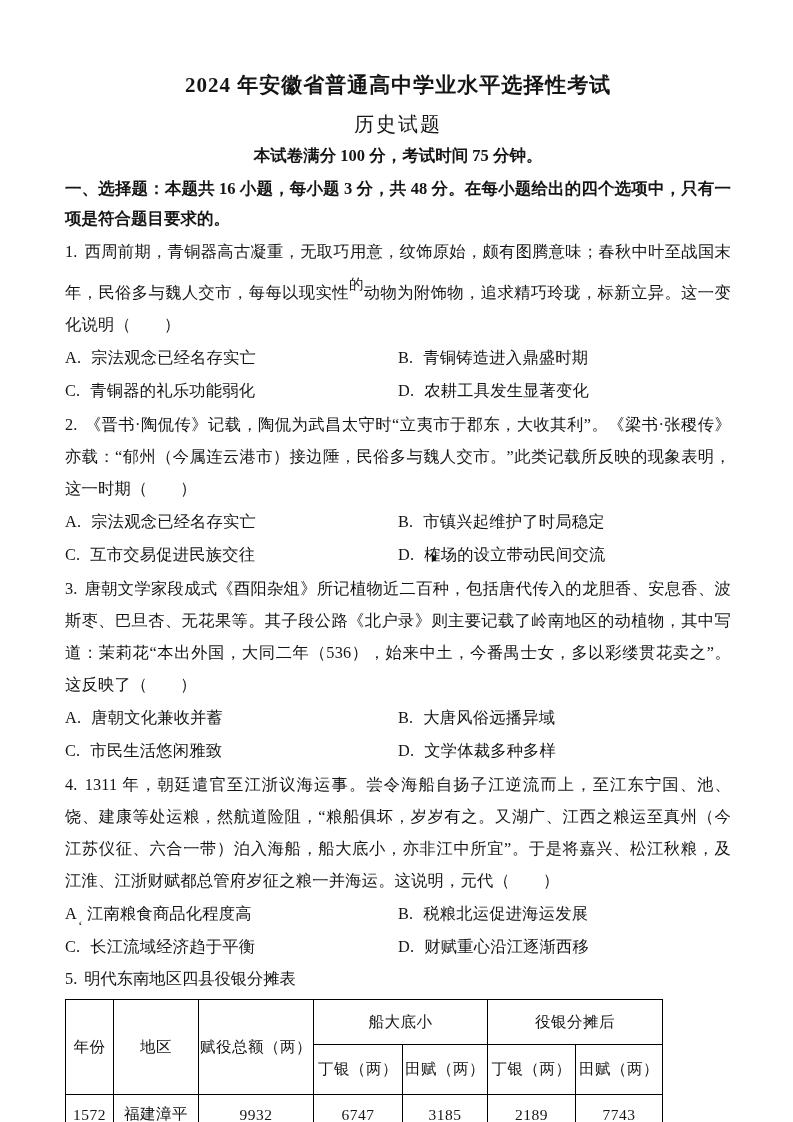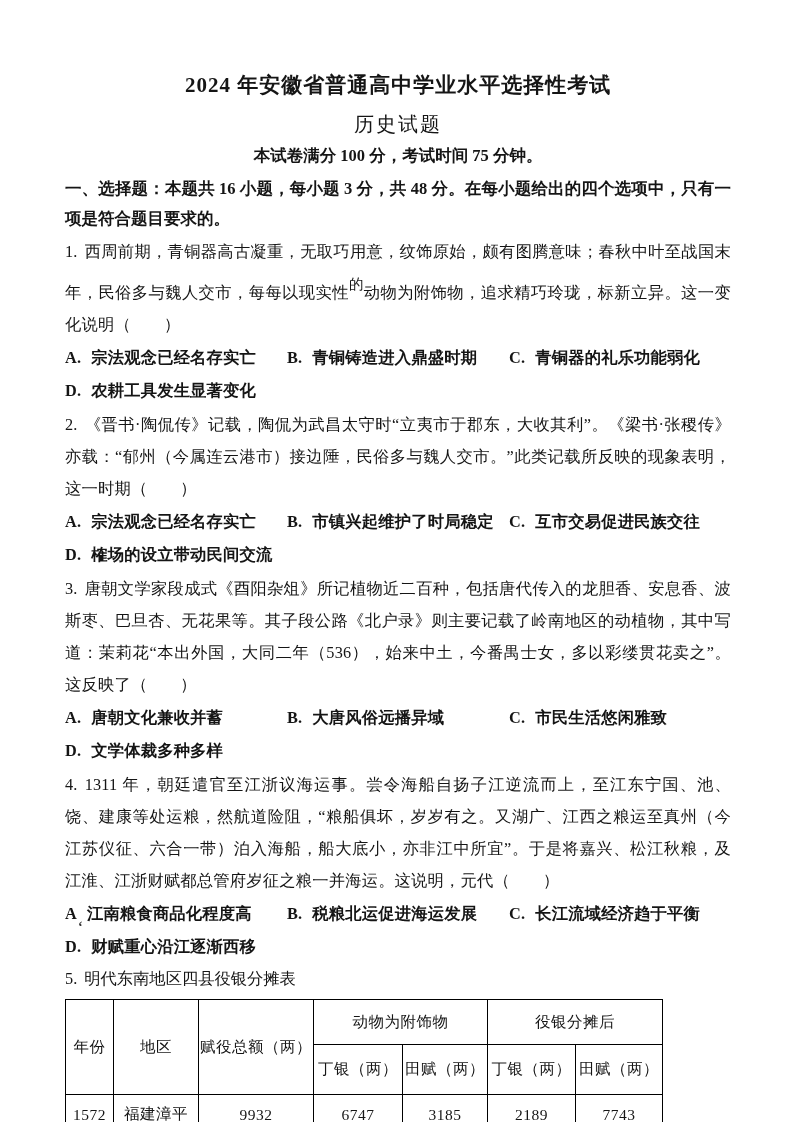--- a/index.html
+++ b/index.html
@@ -36,24 +36,23 @@
     letter-spacing: 0.2px;
   }
   .q-number { margin-right: 7px; }
   .raised {
     display: inline-block;
     font-size: 14.5px;
     vertical-align: 9px;
   }
 
   .options {
-    display: grid; grid-template-columns: 1fr 1fr 1fr;
+    display: grid; grid-template-columns: 1fr 1fr;
     font-size: 16.3px; line-height: 33px;
     letter-spacing: 0.2px;
-    font-weight: bold;
   }
   .option { position: relative; }
   .opt-label { margin-right: 10px; }
   .stray-mark {
     position: absolute; left: 13px; top: 23px;
     font-size: 14px; line-height: 14px; color: #333;
   }
 
   .table-caption { font-size: 16.3px; line-height: 32px; margin-top: 0; }
   .tc-number { margin-right: 7px; }
@@ -133,21 +132,21 @@
       <col style="width:89px">
         <col style="width:85px">
         <col style="width:88px">
         <col style="width:87px">
     </colgroup>
     <thead>
       <tr class="span-row">
         <th rowspan="2">年份</th>
         <th rowspan="2">地区</th>
         <th rowspan="2">赋役总额（两）</th>
-        <th colspan="2">动物为附饰物</th>
+        <th colspan="2">船大底小</th>
         <th colspan="2">役银分摊后</th>
       </tr>
       <tr class="sub-row">
         <th>丁银（两）</th>
         <th>田赋（两）</th>
         <th>丁银（两）</th>
         <th>田赋（两）</th>
       </tr>
     </thead>
     <tbody>

